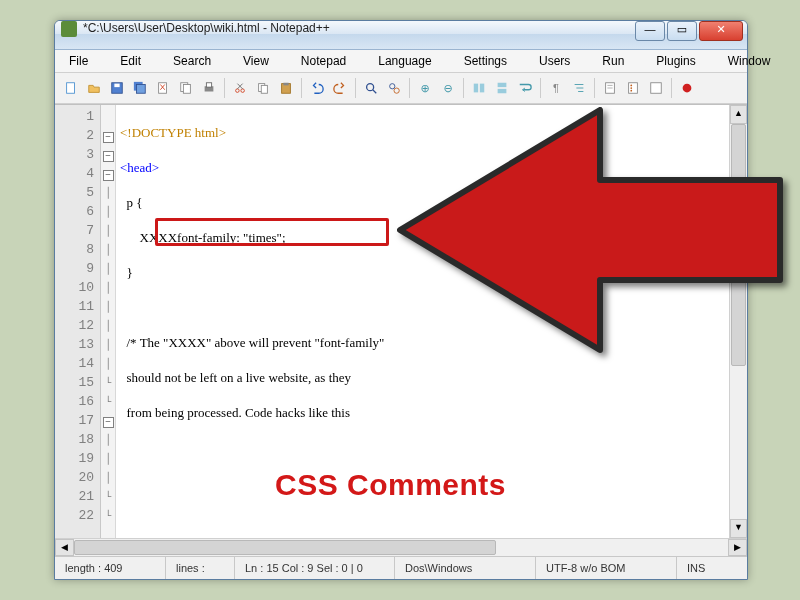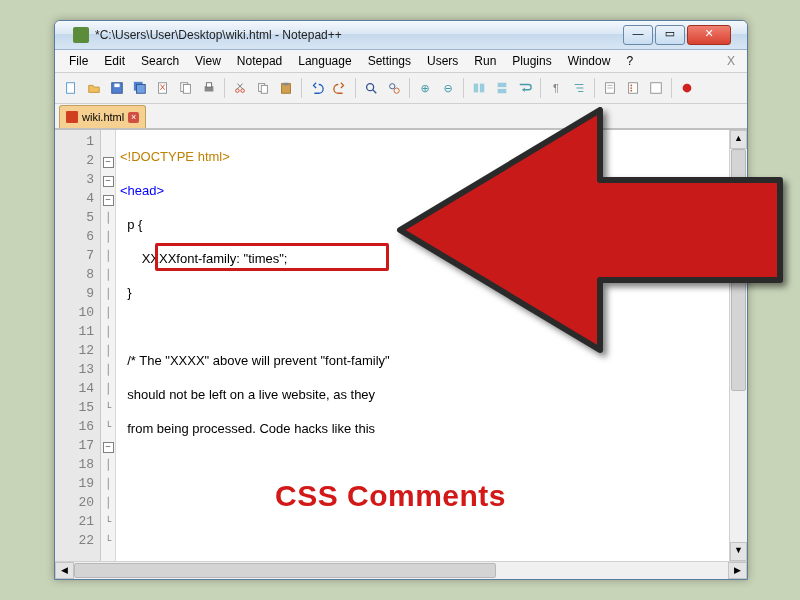--- a/index.html
+++ b/index.html
@@ -24,22 +24,21 @@
     border-radius: 6px 6px 0 0;
     box-shadow: 0 0 8px rgba(0,0,0,0.3);
     display: flex;
     flex-direction: column;
   }
   .titlebar {
     height: 28px;
     background: linear-gradient(to bottom, #f4f8fc 0%, #dbe7f4 45%, #c4d8ec 46%, #d8e6f4 100%);
     border-bottom: 1px solid #9ab4d0;
     display: flex;
-    align-items: center;
-    padding: 0 16px;
+    padding: 0 4px;
     border-radius: 5px 5px 0 0;
   }
   .titlebar .icon {
     width: 16px; height: 16px;
     background: #5b8c3a;
     border-radius: 2px;
     margin: 0 6px 0 2px;
     display: inline-block;
   }
   .titlebar .title {
@@ -66,21 +65,21 @@
     color: #fff;
     width: 42px;
   }
   .menubar {
     height: 22px;
     background: #f5f5f5;
     border-bottom: 1px solid #d0d0d0;
     display: flex;
     align-items: center;
     padding: 0 6px;
-    gap: 0;
+    gap: 16px;
   }
   .menubar span {
     padding: 2px 8px;
     color: #000;
     cursor: default;
   }
   .menubar .closex {
     margin-left: auto;
     color: #888;
     padding: 2px 6px;
@@ -164,21 +163,21 @@
   }
   .foldcol div { height:19px; line-height:19px; text-align:center; }
   .fold-box {
     display:inline-block; width:9px; height:9px;
     border:1px solid #808080; background:#fff;
     line-height:7px; font-size:9px; text-align:center;
     color:#606060;
   }
   .code {
     flex: 1;
-    font-family: Liberation Sans, sans-serif;
+    font-family: Liberation Serif, serif;
     font-size: 13px;
     padding: 2px 4px;
     position: relative;
     white-space: pre;
     overflow: hidden;
   }
   .code .line { height:19px; line-height:19px; }
   .tag { color: #0000ff; }
   .txt { color: #000; }
   .special { color: #c08000; }
@@ -408,27 +407,20 @@
         </svg>
       </span>
     <span class="sep"></span>
     <span class="tbtn">
         <svg viewBox="0 0 16 16">
           <circle cx="8" cy="8" r="5" fill="#d02020"></circle>
         </svg>
       </span>
   </div>
 
-  <div class="tabbar">
-    <div class="tab">
-      <span class="tabicon"></span>
-      <span>wiki.html</span>
-      <span class="tabx">×</span>
-    </div>
-  </div>
 
   <div class="editor-wrap">
     <div class="gutter">
       <div>1</div>
         <div>2</div>
         <div>3</div>
         <div>4</div>
         <div>5</div>
         <div>6</div>
         <div>7</div>
@@ -505,25 +497,33 @@
   </div>
 
   <div class="hscroll">
     <div class="arr">◀</div>
     <div class="track">
         <div class="thumb"></div>
       </div>
     <div class="arr">▶</div>
   </div>
 
+  <div class="statusbar">
+    <div class="cell" style="flex:0 0 90px">length : 409</div>
+    <div class="cell" style="flex:0 0 48px">lines :</div>
+    <div class="cell" style="flex:1">Ln : 15    Col : 9    Sel : 0 | 0</div>
+    <div class="cell" style="flex:0 0 120px">Dos\Windows</div>
+    <div class="cell" style="flex:0 0 120px">UTF-8 w/o BOM</div>
+    <div class="cell" style="flex:0 0 50px">INS</div>
+  </div>
 </div>
 
 <svg class="big-arrow" style="top:90px; left:380px;" width="420" height="280" viewBox="0 0 420 280">
   <path d="M 20 140
            L 220 20
            L 220 90
            L 400 90
            L 400 190
            L 220 190
            L 220 260 Z" fill="#c91a1a" stroke="#2a2a2a" stroke-width="6" stroke-linejoin="round"></path>
 </svg>
 
-<div class="caption" style="top:479px; left:275px;">CSS Comments</div>
+<div class="caption" style="top:468px; left:275px;">CSS Comments</div>
 
 </body></html>

